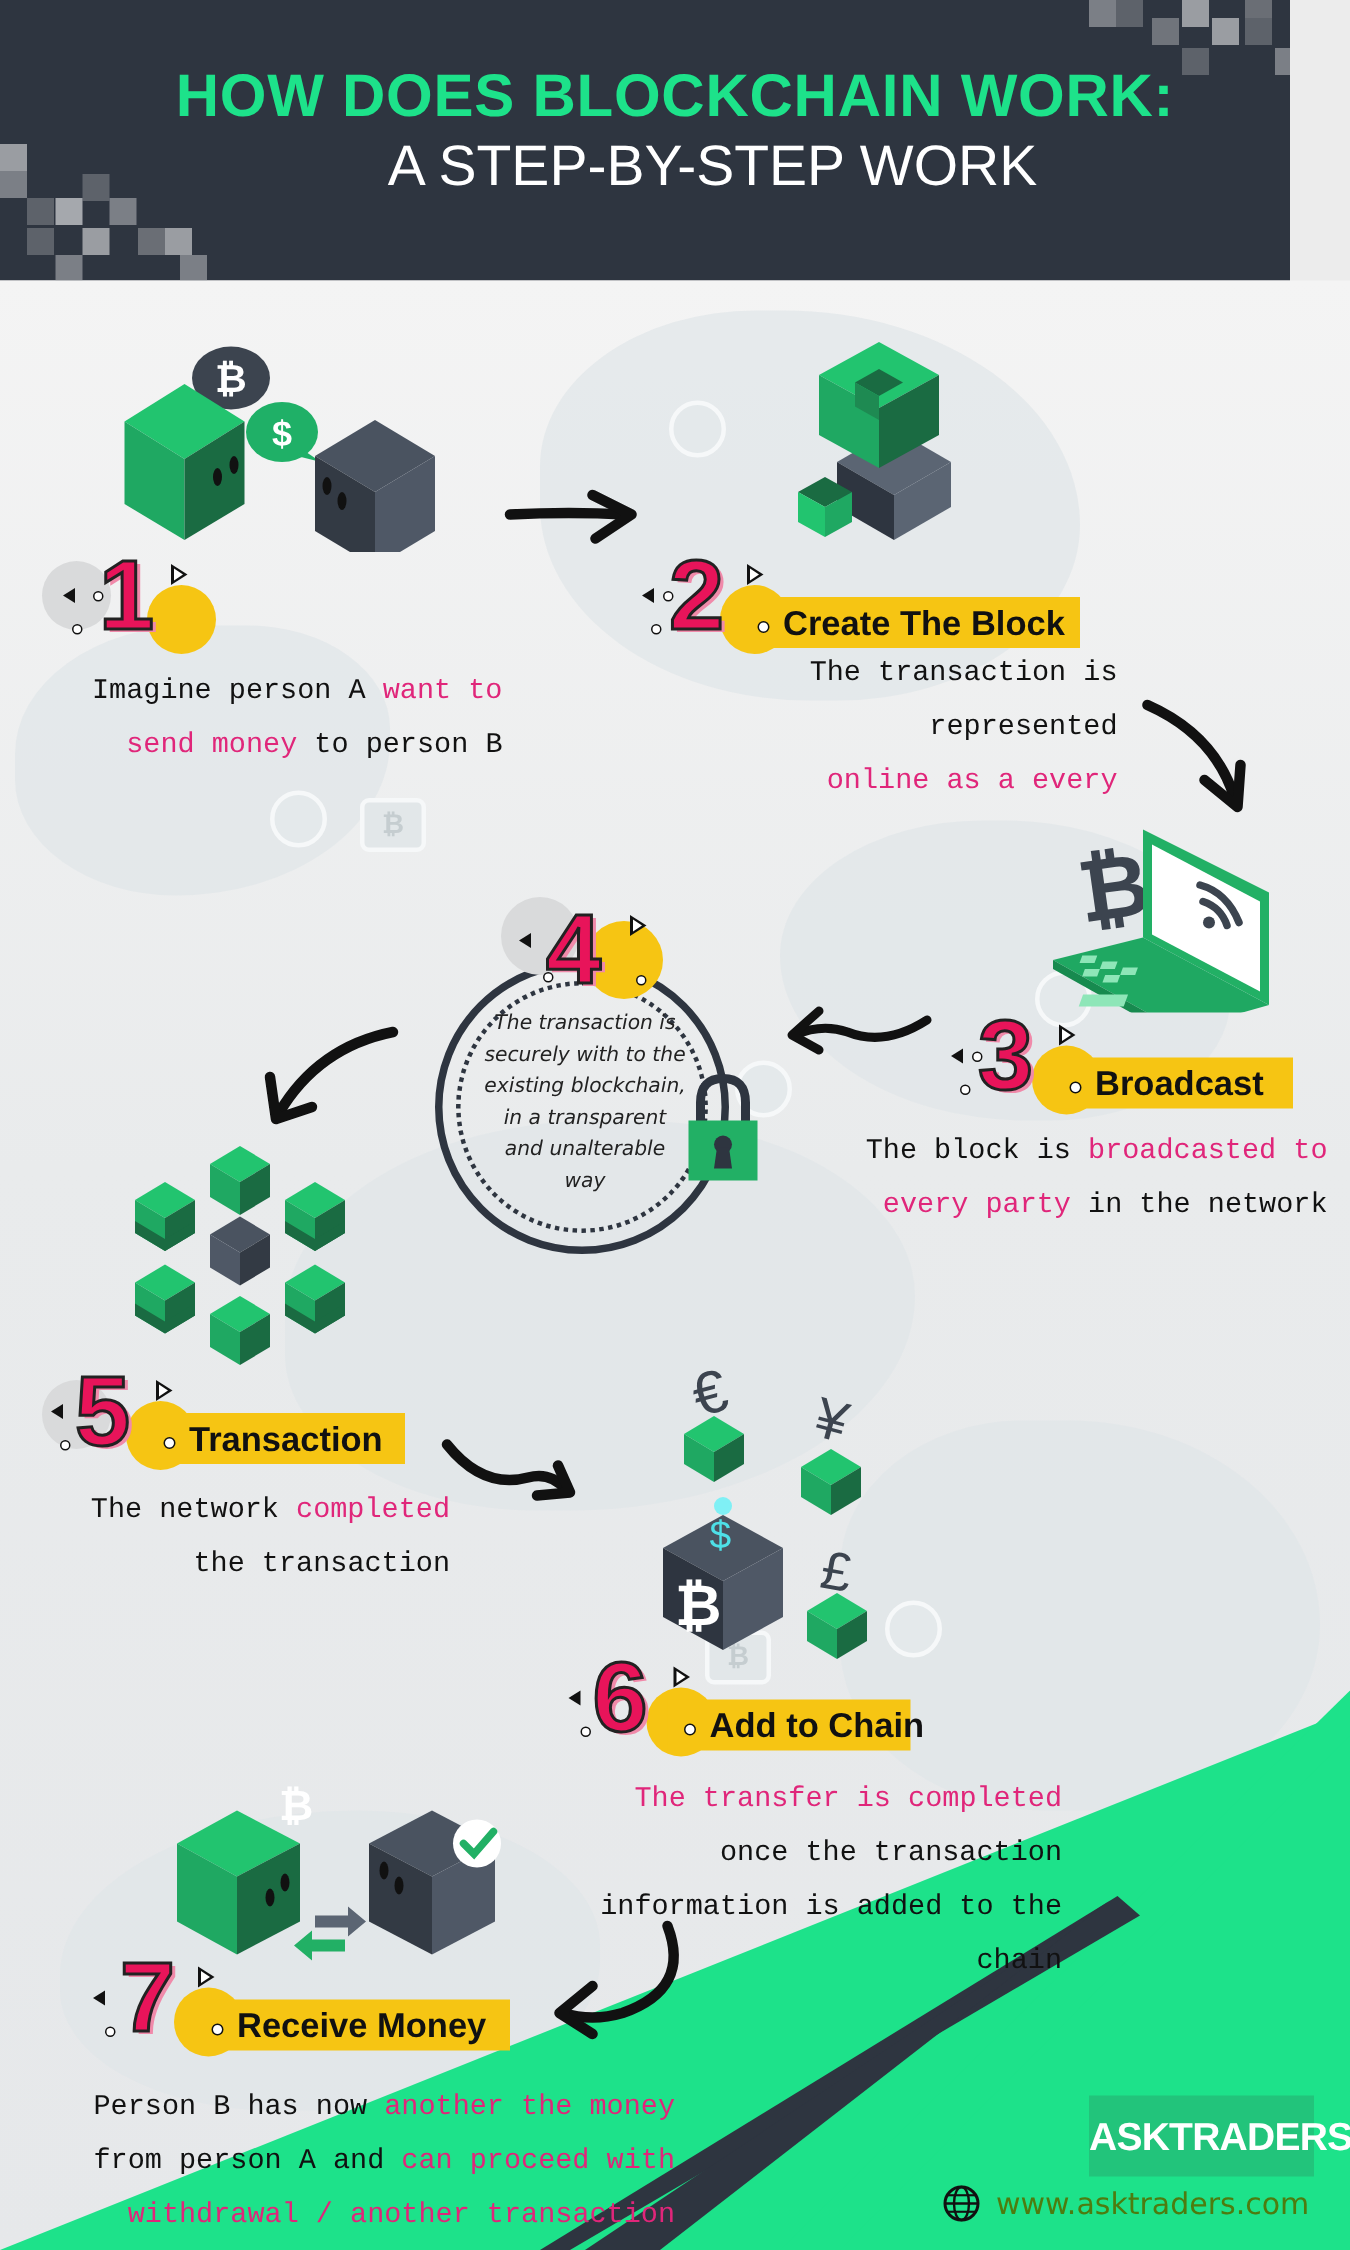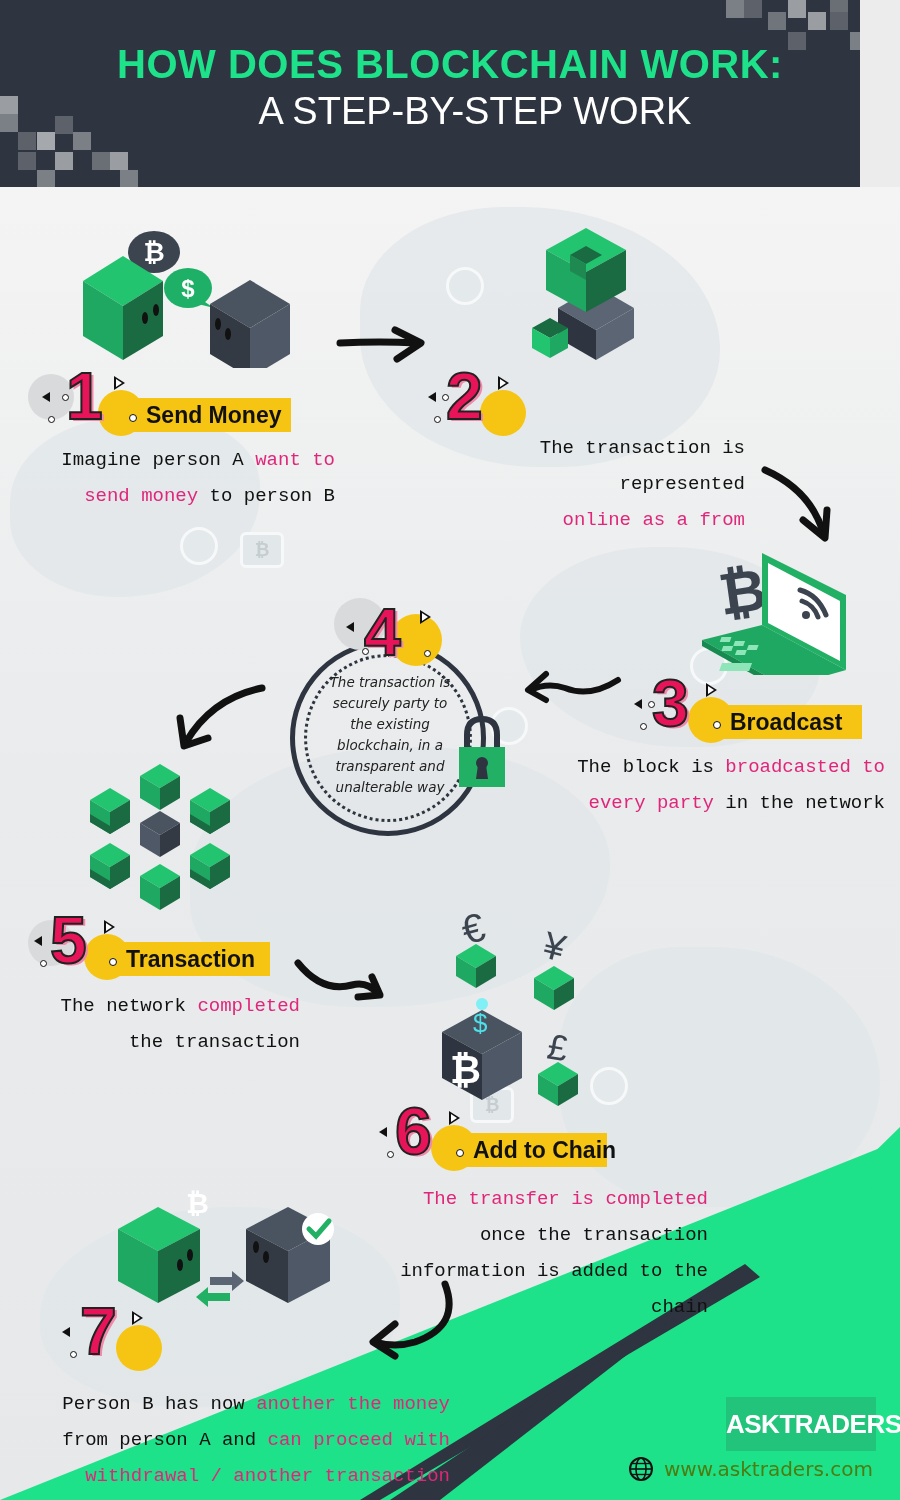--- a/index.html
+++ b/index.html
@@ -168,21 +168,21 @@
 </svg>
 
 <svg class="arrow" style="left:520px;top:668px" width="105" height="40">
   <path d="M98 12 Q70 30 45 20 Q28 14 10 22" stroke="#111" stroke-width="6" fill="none" stroke-linecap="round"></path>
   <path d="M26 6 L8 22 L26 32" stroke="#111" stroke-width="6" fill="none" stroke-linecap="round" stroke-linejoin="round"></path>
 </svg>
 
 <div id="circle4">
   <div class="dots"></div>
 </div>
-<div id="text4">The transaction is securely party to the existing blockchain, in a transparent and unalterable way</div>
+<div id="text4">The transaction is securely with to the existing blockchain, in a transparent and unalterable way</div>
 <svg class="abs" style="left:455px;top:715px" width="55" height="75">
   <path d="M12 35 V20 Q12 4 27 4 Q42 4 42 20 V35" stroke="#2e3540" stroke-width="6" fill="none"></path>
   <rect x="4" y="32" width="46" height="40" fill="#22b065"></rect>
   <circle cx="27" cy="48" r="6" fill="#2e3540"></circle>
   <polygon points="23,50 31,50 33,64 21,64" fill="#2e3540"></polygon>
 </svg>
 
 <svg class="arrow" style="left:172px;top:680px" width="100" height="75">
   <path d="M90 8 Q40 18 14 62" stroke="#111" stroke-width="7" fill="none" stroke-linecap="round"></path>
   <path d="M8 38 L12 66 L36 58" stroke="#111" stroke-width="7" fill="none" stroke-linecap="round" stroke-linejoin="round"></path>
@@ -289,39 +289,39 @@
   <polygon points="100,92 122,92 122,86 134,96 122,106 122,100 100,100" fill="#5b6573"></polygon>
   <polygon points="120,108 98,108 98,102 86,112 98,122 98,116 120,116" fill="#22b065"></polygon>
 </svg>
 
 <div class="badge" style="left:28px;top:368px;width:260px">
   <div class="circ-grey"></div>
   <div class="tri-l"></div>
   <div class="dot" style="left:34px;top:26px"></div>
   <div class="dot" style="left:20px;top:48px"></div>
   <div class="circ-yel" style="left:70px;top:22px"></div>
-  <div class="bar" style="left:90px;top:30px">Send Money</div>
   <div class="num" style="left:38px">1</div>
   <div class="tri-r" style="left:86px;top:8px"></div>
 </div>
 <div class="desc" style="left:35px;top:442px;width:300px">
   <span>Imagine person A </span><span class="hl">want to send money</span><span> to person B</span>
 </div>
 
 <div class="badge" style="left:422px;top:368px;width:320px">
   <div class="circ-grey" style="background:transparent"></div>
   <div class="tri-l" style="left:6px"></div>
   <div class="dot" style="left:20px;top:26px"></div>
   <div class="dot" style="left:12px;top:48px"></div>
   <div class="circ-yel" style="left:58px;top:22px"></div>
+  <div class="bar" style="left:72px;top:30px">Create The Block</div>
   <div class="num" style="left:24px">2</div>
   <div class="tri-r" style="left:76px;top:8px"></div>
 </div>
 <div class="desc" style="left:415px;top:430px;width:330px">
-  <span>The transaction is represented </span><br><span class="hl">online as a from</span>
+  <span>The transaction is represented </span><br><span class="hl">online as a every</span>
 </div>
 
 <div class="badge" style="left:628px;top:675px;width:240px">
   <div class="tri-l" style="left:6px"></div>
   <div class="dot" style="left:20px;top:26px"></div>
   <div class="dot" style="left:12px;top:48px"></div>
   <div class="circ-yel" style="left:60px;top:22px"></div>
   <div class="bar" style="left:74px;top:30px;width:160px">Broadcast</div>
   <div class="num" style="left:24px">3</div>
   <div class="tri-r" style="left:78px;top:8px"></div>
@@ -363,20 +363,21 @@
 </div>
 <div class="desc" style="left:368px;top:1181px;width:340px">
   <span class="hl">The transfer is completed</span><span> once the transaction information is added to the chain</span>
 </div>
 
 <div class="badge" style="left:60px;top:1303px;width:290px">
   <div class="circ-grey" style="background:transparent"></div>
   <div class="tri-l" style="left:2px"></div>
   <div class="dot" style="left:10px;top:48px"></div>
   <div class="circ-yel" style="left:56px;top:22px"></div>
+  <div class="bar" style="left:70px;top:30px;width:210px">Receive Money</div>
   <div class="num" style="left:20px">7</div>
   <div class="tri-r" style="left:72px;top:8px"></div>
 </div>
 <div class="desc" style="left:40px;top:1386px;width:410px">
   <span>Person B has now </span><span class="hl">another the money</span><span> from person A and </span><span class="hl">can proceed with withdrawal / another transaction</span>
 </div>
 
 <div id="logo"><span>ASKTRADERS</span></div>
 <div id="site">
   <svg width="26" height="26" viewBox="0 0 26 26">

